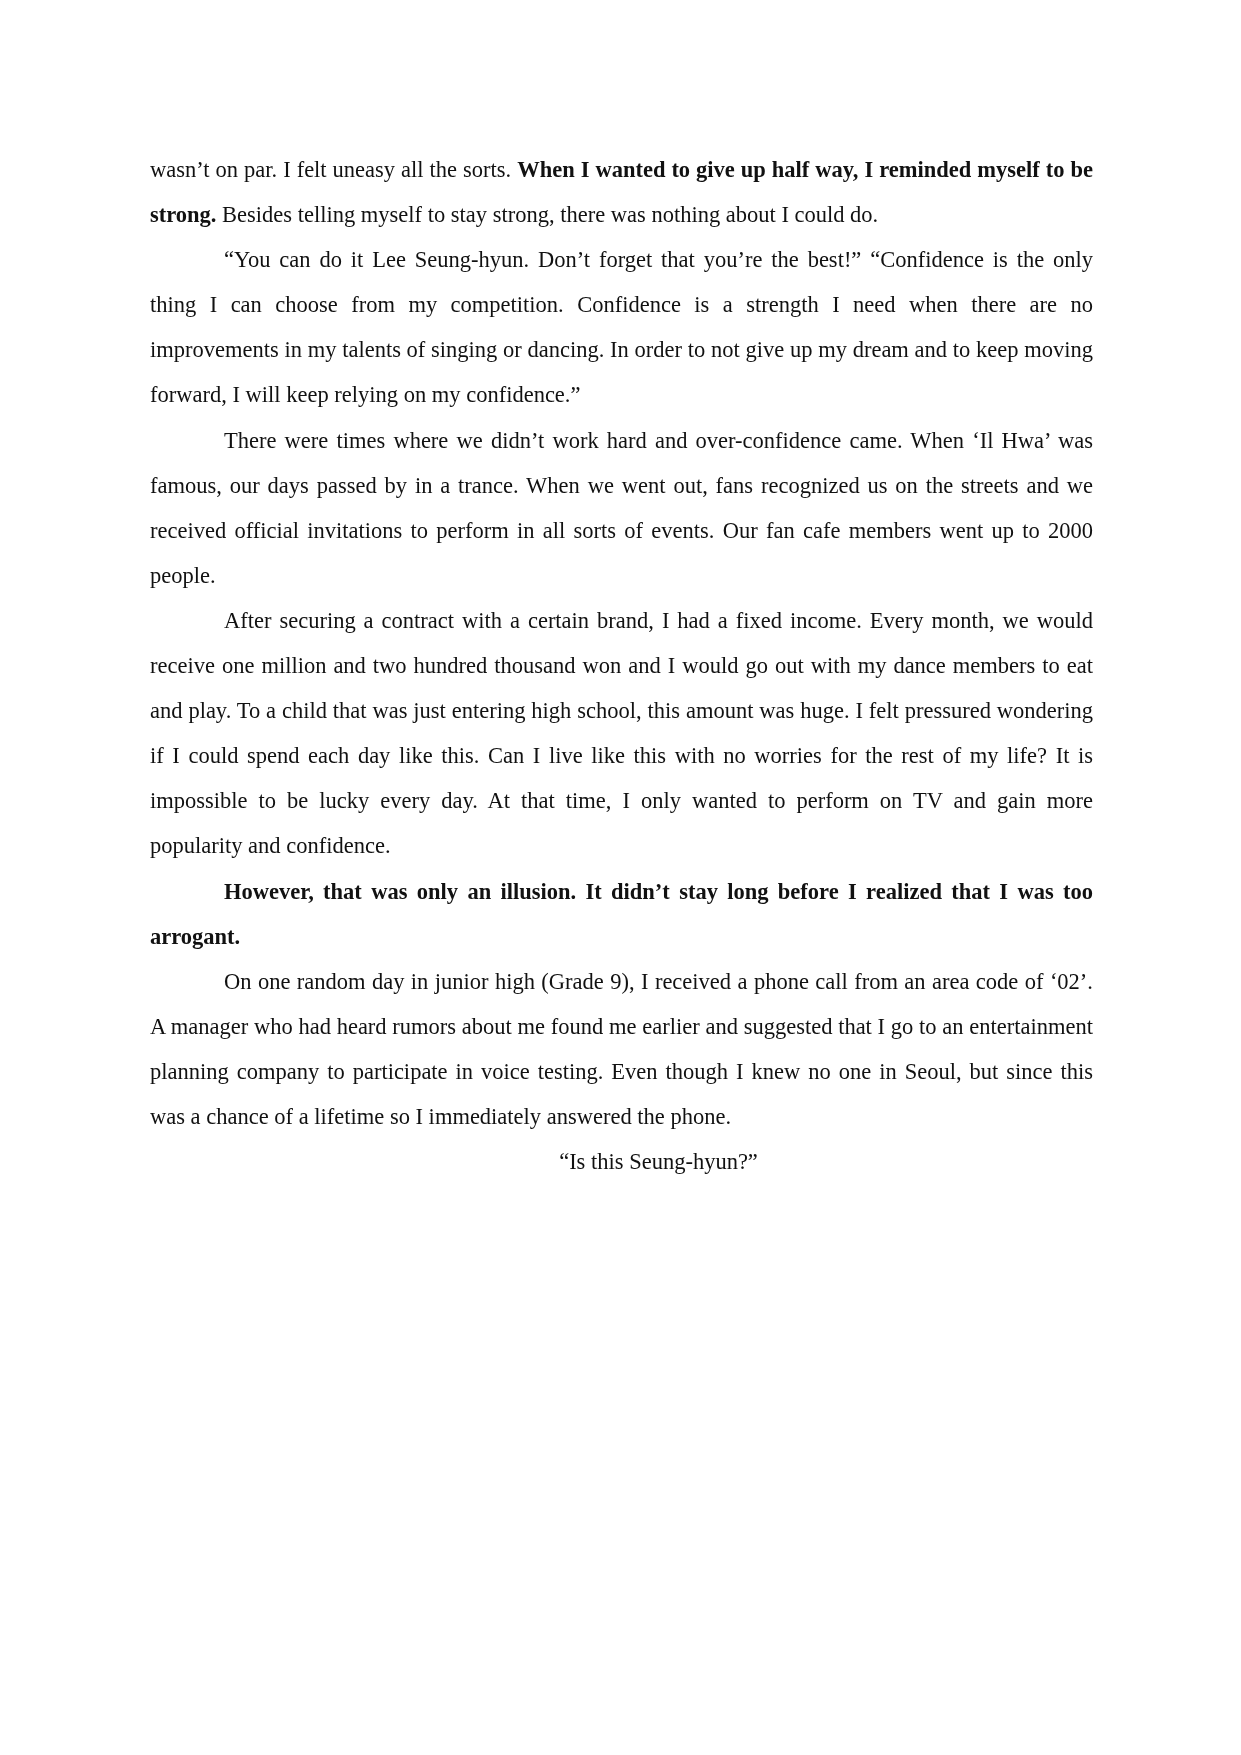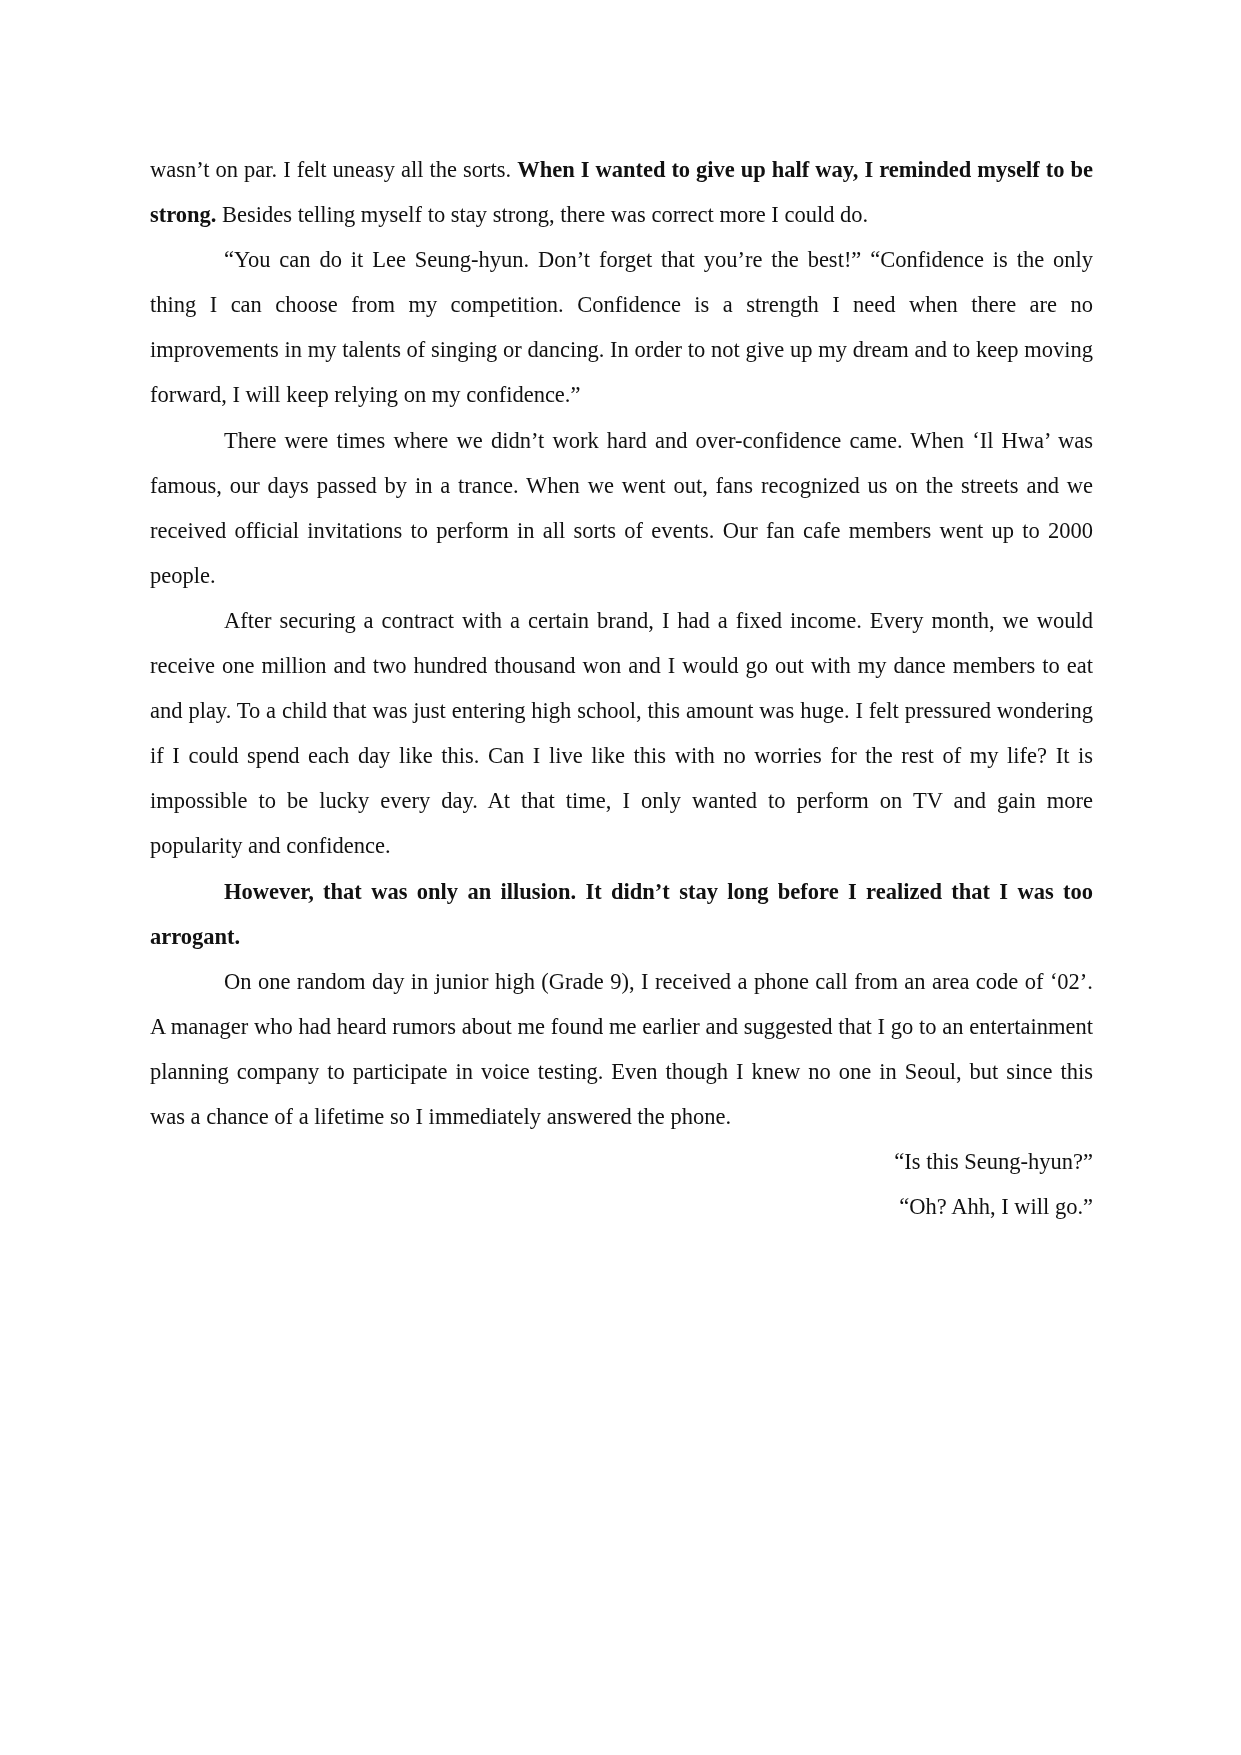--- a/index.html
+++ b/index.html
@@ -31,39 +31,38 @@
     }
     .para.indent {
       text-indent: 74px;
     }
     .para.quote {
     }
     .bold {
       font-weight: bold;
     }
     .dialogue {
-      text-align: right;
+      text-align: center;
     }
   </style>
 </head>
 <body>
 
 <div class="page">
 
-  <p class="para"><span>wasn’t on par. I felt uneasy all the sorts. </span><span class="bold">When I wanted to give up half way, I reminded myself to be strong.</span><span> Besides telling myself to stay strong, there was correct more I could do.</span></p>
+  <p class="para"><span>wasn’t on par. I felt uneasy all the sorts. </span><span class="bold">When I wanted to give up half way, I reminded myself to be strong.</span><span> Besides telling myself to stay strong, there was nothing about I could do.</span></p>
 
   <p class="para indent quote">“You can do it Lee Seung-hyun. Don’t forget that you’re the best!” “Confidence is the only thing I can choose from my competition. Confidence is a strength I need when there are no improvements in my talents of singing or dancing. In order to not give up my dream and to keep moving forward, I will keep relying on my confidence.”</p>
 
   <p class="para indent">There were times where we didn’t work hard and over-confidence came. When ‘Il Hwa’ was famous, our days passed by in a trance. When we went out, fans recognized us on the streets and we received official invitations to perform in all sorts of events. Our fan cafe members went up to 2000 people.</p>
 
   <p class="para indent">After securing a contract with a certain brand, I had a fixed income. Every month, we would receive one million and two hundred thousand won and I would go out with my dance members to eat and play. To a child that was just entering high school, this amount was huge. I felt pressured wondering if I could spend each day like this. Can I live like this with no worries for the rest of my life? It is impossible to be lucky every day. At that time, I only wanted to perform on TV and gain more popularity and confidence.</p>
 
   <p class="para indent bold">However, that was only an illusion. It didn’t stay long before I realized that I was too arrogant.</p>
 
   <p class="para indent">On one random day in junior high (Grade 9), I received a phone call from an area code of ‘02’. A manager who had heard rumors about me found me earlier and suggested that I go to an entertainment planning company to participate in voice testing. Even though I knew no one in Seoul, but since this was a chance of a lifetime so I immediately answered the phone.</p>
 
   <p class="para indent dialogue">“Is this Seung-hyun?”</p>
 
 
 
-  <p class="para indent dialogue">“Oh? Ahh, I will go.”</p>
 
 </div>
 
 </body></html>

